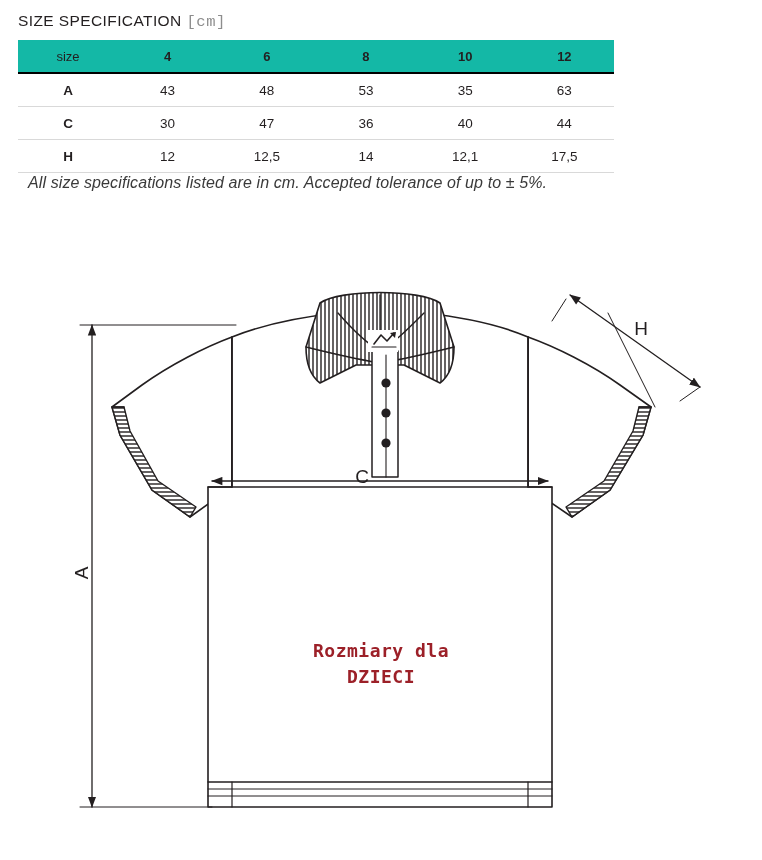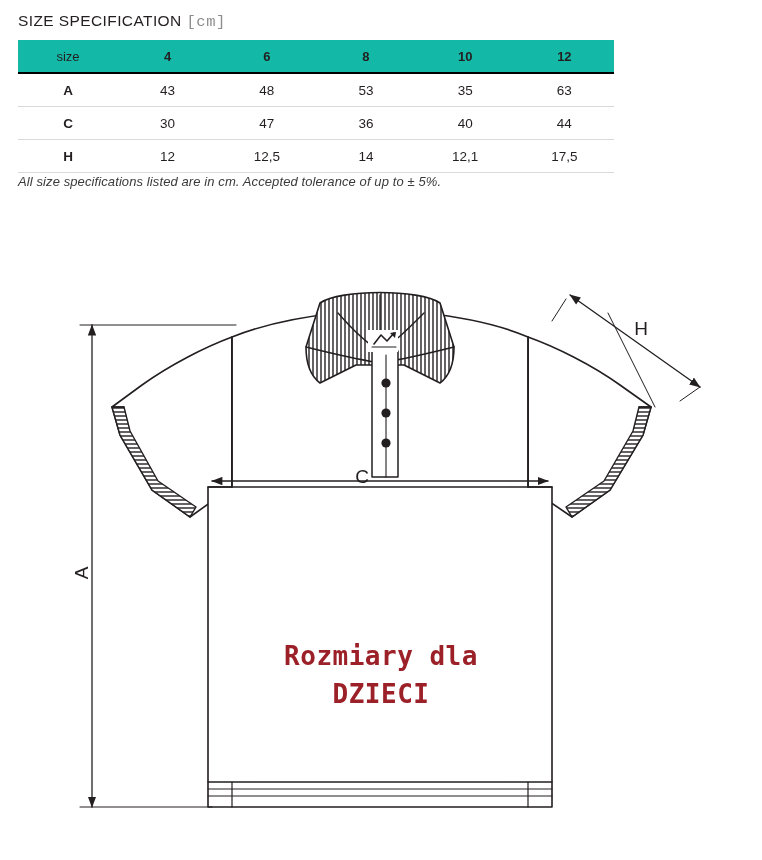--- a/index.html
+++ b/index.html
@@ -63,44 +63,44 @@
   }
   .spec-table tr.header-row td.colhead {
     font-weight: bold;
   }
   .spec-table tr:last-child td {
     border-bottom: 1px solid #d9d9d9;
   }
 
   .spec-note {
     position: absolute;
-    left: 18px;
+    left: 28px;
     top: 174px;
-    font-size: 13px;
+    font-size: 16px;
     font-style: italic;
     color: #3a3a3a;
     letter-spacing: 0.1px;
   }
 
   
   .drawing {
     position: absolute;
     left: 0;
     top: 255px;
     width: 762px;
     height: 600px;
   }
   .brand-text {
     position: absolute;
     left: 0;
     right: 0;
     top: 383px;
     text-align: center;
     font-family: "DejaVu Sans Mono", monospace;
-    font-size: 26px;
+    font-size: 18px;
     font-weight: bold;
     color: #9c2028;
     line-height: 1.45;
     letter-spacing: 0.5px;
   }
 </style>
 </head>
 <body>
 
 <div class="spec-title">

